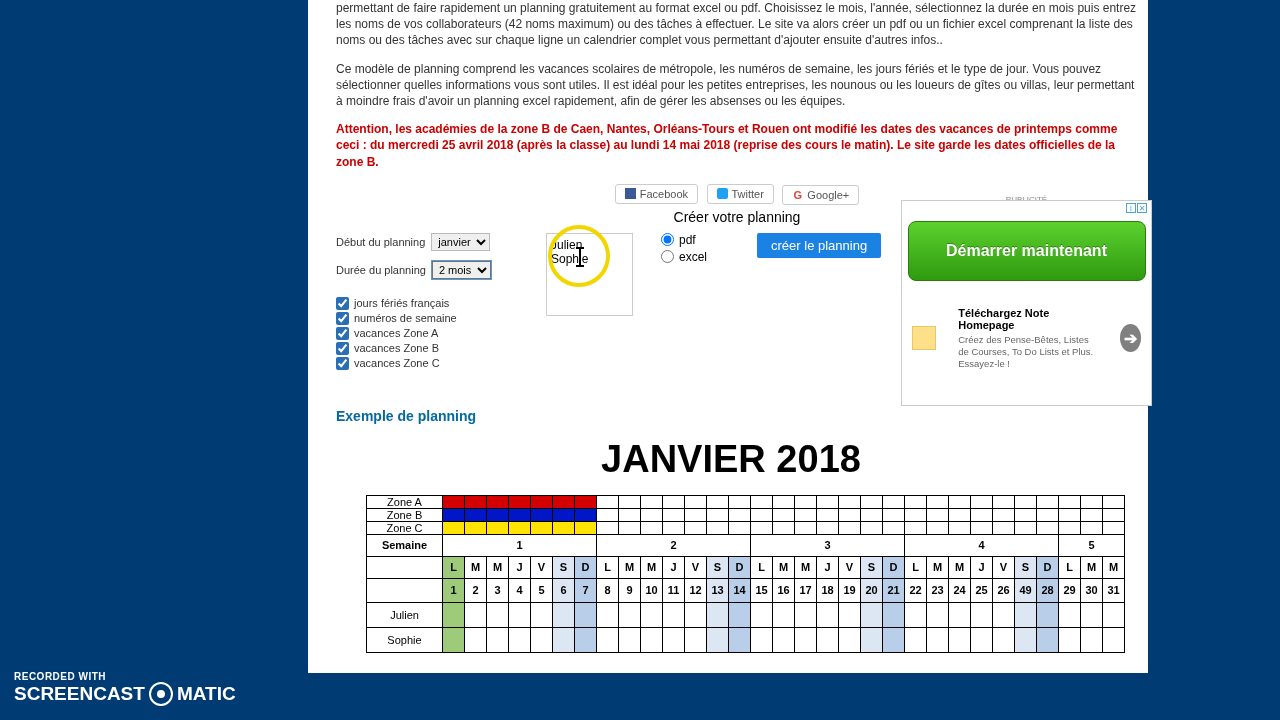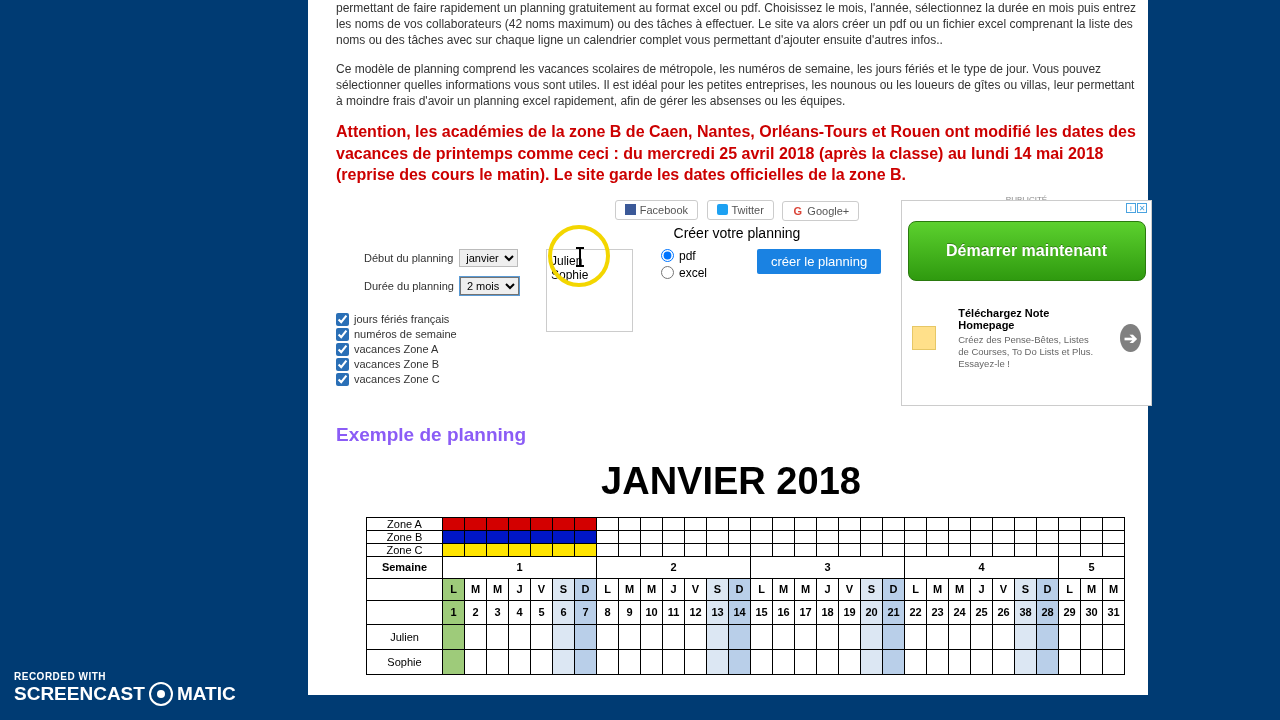--- a/index.html
+++ b/index.html
@@ -12,36 +12,36 @@
     position: relative;
   }
   .page {
     background: #fff;
     width: 840px;
     margin-left: 308px;
     padding: 0 10px 20px 28px;
   }
   .intro { font-size: 12px; color: #333; line-height: 1.35; }
   .intro p { margin-bottom: 12px; }
-  .warning { color: #c00; font-weight: bold; font-size: 16px; line-height: 1.35; margin-bottom: 14px; }
+  .warning { color: #c00; font-weight: bold; font-size: 12px; line-height: 1.35; margin-bottom: 14px; }
   .share-row { text-align: center; margin: 6px 0 4px; }
   .share-btn {
     display: inline-flex; align-items: center;
     border: 1px solid #ccc; border-radius: 3px;
     padding: 3px 9px; margin: 0 2px;
     font-size: 11px; color: #555; background:#fff;
     cursor: pointer; gap: 4px;
   }
   .fb-icon { width:11px; height:11px; background:#3b5998; }
   .tw-icon { width:11px; height:11px; background:#1da1f2; border-radius:2px;}
   .g-icon { width:11px; height:11px; color:#db4437; font-weight:bold; font-size:11px; }
   .form-heading { text-align:center; font-size:14px; margin-bottom:8px;}
   .form-area { display:flex; gap:0; align-items:flex-start; position: relative;}
   .form-col1 { width:210px; font-size:11px; color:#333; }
-  .form-row { margin-bottom:6px; display:flex; align-items:center; gap:6px;margin-left:28px;}
+  .form-row { margin-bottom:6px; display:flex; align-items:center; gap:6px;}
   select { font-size:11px; border:1px solid #bbb; padding:1px 2px; background:#efefef; }
   .sel-highlight { border:1px solid #737373; outline:1px solid #5b9bd5; }
   .chk-row { display:flex; align-items:center; gap:5px; font-size:11px; margin:2px 0;}
   .chk-row input { accent-color:#2a6fb6;}
   .names-box {
     width:87px; height:83px; border:1px solid #ccc;
     padding:4px; font-size:12px; position:relative;
     resize:none; font-family:Arial;
     background: linear-gradient(#fff, #fff);
   }
@@ -66,21 +66,21 @@
     color:#fff; font-size:16px; font-weight:bold;
     display:flex; align-items:center; justify-content:center;
     text-shadow:0 -1px 0 rgba(0,0,0,.3);
   }
   .ad-bottom { display:flex; align-items:center; gap:22px; padding:8px 10px 0;}
   .ad-thumb { width:32px; height:24px; background:#ffe08a; border:1px solid #e6c766;}
   .ad-text h4 { font-size:11px; font-weight:bold; margin-bottom:3px;}
   .ad-text p { font-size:9.5px; color:#666; line-height:1.25; width:140px;}
   .ad-arrow { width:28px;height:28px;border-radius:50%;background:#808080;color:#fff;
     display:flex;align-items:center;justify-content:center;font-weight:bold; margin-left:auto;}
-  .example-h { color:#8b5cf6; font-size:19px; font-weight:bold; margin:36px 0 14px 0;}
+  .example-h { color:#0369a1; font-size:14px; font-weight:bold; margin:36px 0 14px 0;}
   .big-month { text-align:center; font-size:38px; font-weight:bold; margin:8px 12px 14px 0;}
   
   .cal-wrap { margin-left:30px; }
   table.cal { border-collapse:collapse; }
   table.cal td, table.cal th { border:1px solid #000; text-align:center; font-size:11px; }
   .zone-label { width:76px; font-size:9px; text-align:right; padding-right:4px;}
   .semaine-label { width:76px; font-weight:bold; font-size:12px; height:22px; }
   .day-cell { width:22px; height:22px; }
   .dnum-cell { width:22px; height:24px; font-weight:bold; }
   .name-cell { width:76px; height:25px; font-size:11px;}
@@ -362,21 +362,21 @@
             <td class="dnum-cell">17</td>
             <td class="dnum-cell">18</td>
             <td class="dnum-cell">19</td>
             <td class="dnum-cell" style="background: rgb(220, 231, 243);">20</td>
             <td class="dnum-cell" style="background: rgb(185, 207, 233);">21</td>
             <td class="dnum-cell">22</td>
             <td class="dnum-cell">23</td>
             <td class="dnum-cell">24</td>
             <td class="dnum-cell">25</td>
             <td class="dnum-cell">26</td>
-            <td class="dnum-cell" style="background: rgb(220, 231, 243);">38</td>
+            <td class="dnum-cell" style="background: rgb(220, 231, 243);">49</td>
             <td class="dnum-cell" style="background: rgb(185, 207, 233);">28</td>
             <td class="dnum-cell">29</td>
             <td class="dnum-cell">30</td>
             <td class="dnum-cell">31</td>
           </tr>
           <tr>
             <td class="name-cell">Julien</td>
             <td class="day-cell" style="height: 25px; background: rgb(158, 203, 122);"></td>
             <td class="day-cell" style="height: 25px;"></td>
             <td class="day-cell" style="height: 25px;"></td>

